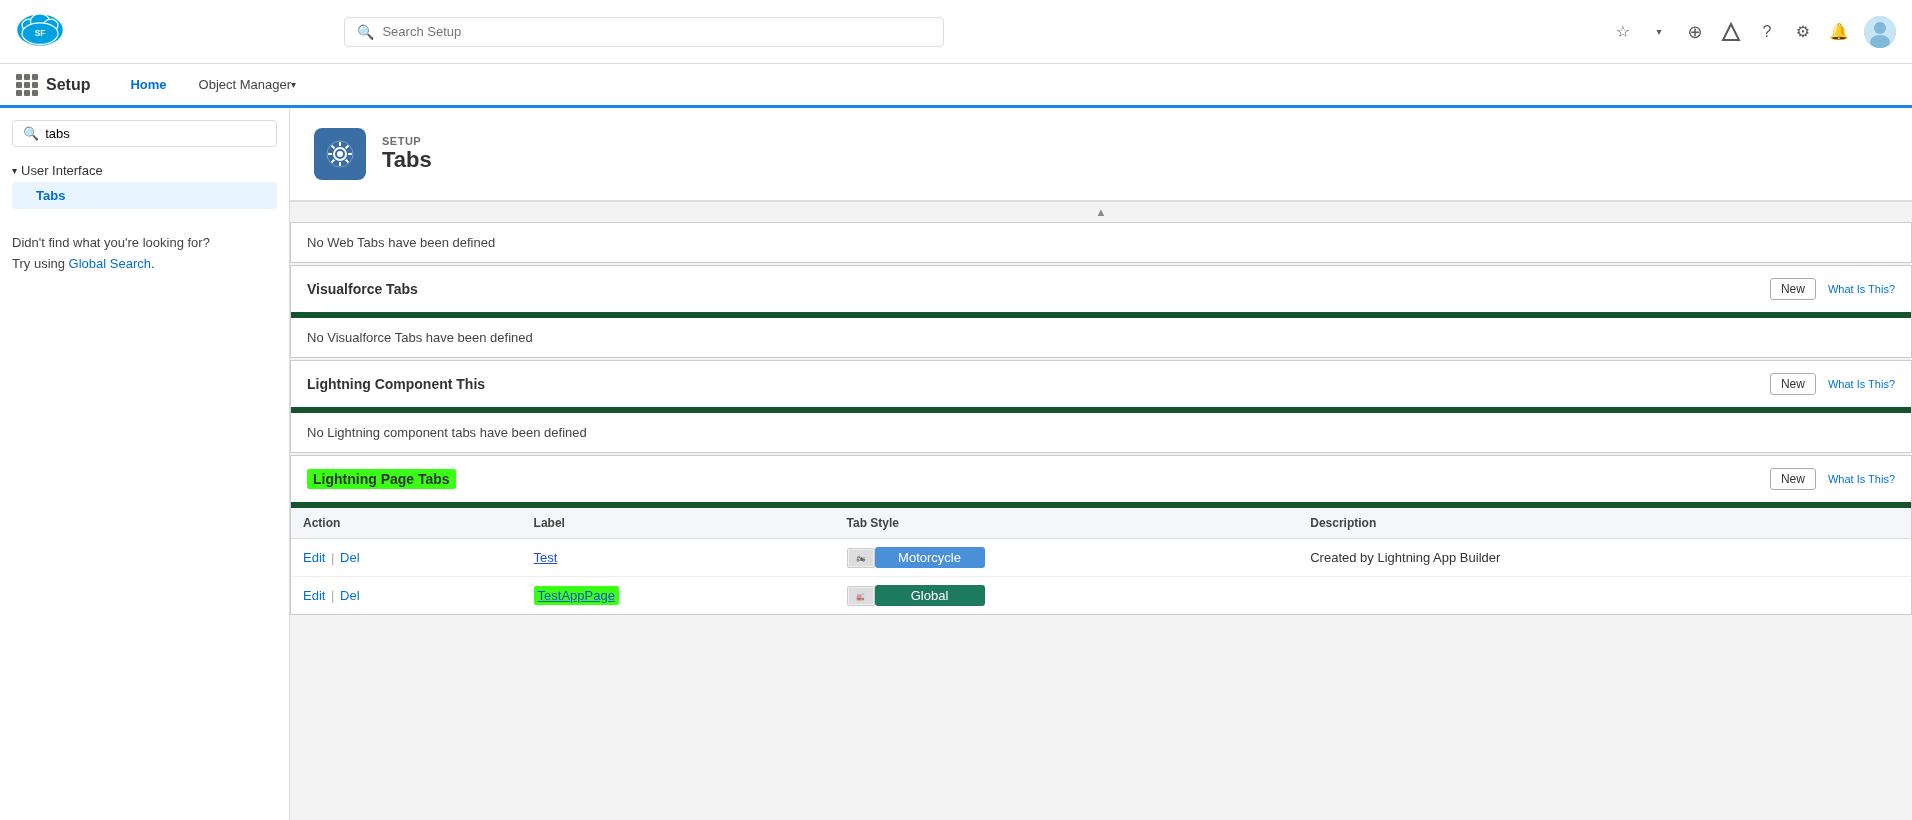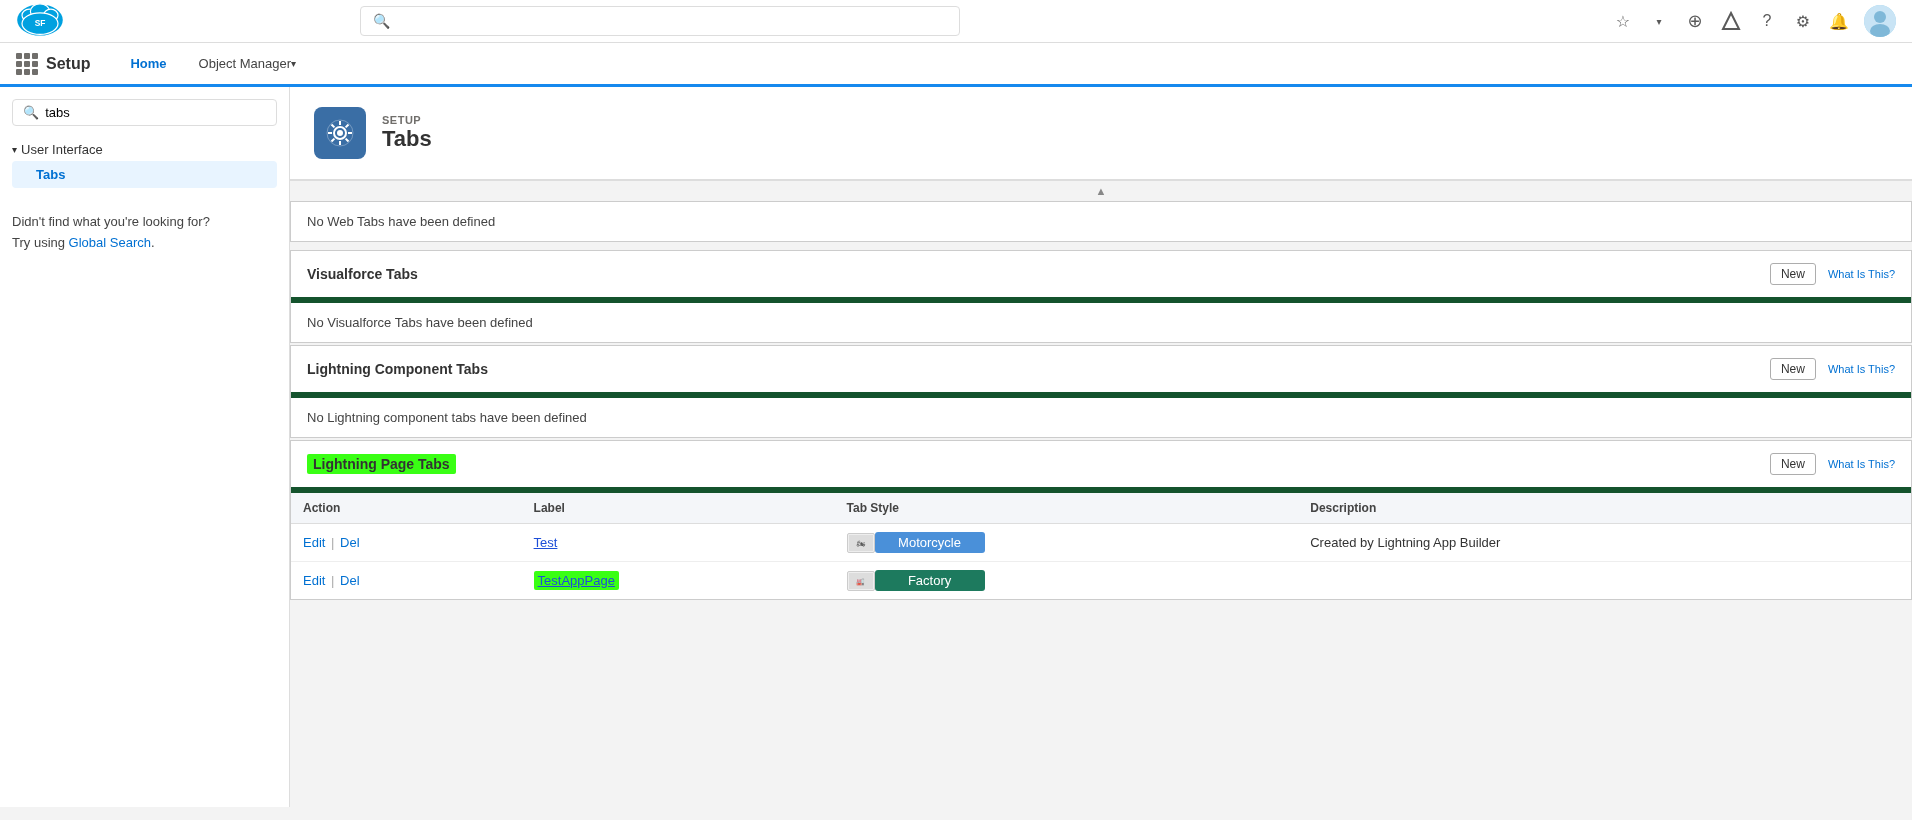--- a/index.html
+++ b/index.html
@@ -4,23 +4,23 @@
   <style>
     * { box-sizing: border-box; margin: 0; padding: 0; }
     body { font-family: 'Salesforce Sans', Arial, sans-serif; font-size: 13px; background: #f3f3f3; color: #333; }
 
     
     .top-nav {
       display: flex;
       align-items: center;
       background: #fff;
       border-bottom: 1px solid #ddd;
-      height: 43px;
+      height: 64px;
       padding: 0 16px;
-      gap: 16px;
+      gap: 0;
     }
     .sf-logo {
       width: 48px;
       height: 34px;
       flex-shrink: 0;
     }
     .search-bar {
       flex: 1;
       max-width: 600px;
       margin: 0 auto;
@@ -367,20 +367,21 @@
       <ellipse cx="22" cy="20" rx="12" ry="10" fill="#00a1e0" stroke="#fff" stroke-width="2"></ellipse>
       <ellipse cx="40" cy="14" rx="16" ry="13" fill="#00a1e0" stroke="#fff" stroke-width="2"></ellipse>
       <ellipse cx="58" cy="20" rx="12" ry="10" fill="#00a1e0" stroke="#fff" stroke-width="2"></ellipse>
       <ellipse cx="40" cy="34" rx="30" ry="18" fill="#00a1e0" stroke="#fff" stroke-width="2"></ellipse>
       <text x="40" y="38" text-anchor="middle" fill="#fff" font-size="14" font-weight="bold" font-family="Arial">SF</text>
     </svg>
   </div>
 
   <div class="search-bar" style="margin-left: 280px;">
     <span style="color:#999; font-size:14px;">🔍</span>
+    <input type="text" placeholder="Search Setup" style="">
   </div>
 
   <div class="top-nav-icons">
     <div class="top-nav-icon">☆</div>
     <div class="top-nav-icon" style="font-size:10px;">▾</div>
     <div class="top-nav-icon" style="font-size:18px;">⊕</div>
     <div class="top-nav-icon">
       <svg width="20" height="20" viewBox="0 0 20 20">
           <polygon points="10,2 18,18 2,18" fill="none" stroke="#5a5a5a" stroke-width="2"></polygon>
         </svg>
@@ -465,36 +466,36 @@
       <div class="page-header-text">
         <div class="page-header-subtitle">SETUP</div>
         <div class="page-header-title">Tabs</div>
       </div>
     </div>
 
     <div style="display:flex; justify-content:center; background:#f3f3f3; padding:4px 0; border-top: 1px solid #ddd;">
       <span style="font-size:11px; color:#888; cursor:pointer;">▲</span>
     </div>
 
-    <div class="section-box" style="margin: 0 0 8px 0;">
+    <div class="section-box" style="margin: 0 0 2px 0;">
       <div class="section-empty">No Web Tabs have been defined</div>
     </div>
 
     <div class="section-box" style="margin: 0 0 2px 0;">
       <div class="section-header">
         <span class="section-title">Visualforce Tabs</span>
         <button class="btn-new">New</button>
         <a class="link-what">What Is This?</a>
       </div>
       <div class="section-empty">No Visualforce Tabs have been defined</div>
     </div>
 
     <div class="section-box" style="margin: 0 0 2px 0;">
       <div class="section-header">
-        <span class="section-title">Lightning Component Tabs</span>
+        <span class="section-title">Lightning Component This</span>
         <button class="btn-new">New</button>
         <a class="link-what">What Is This?</a>
       </div>
       <div class="section-empty">No Lightning component tabs have been defined</div>
     </div>
 
     <div class="section-box" style="margin: 0 0 2px 0;">
       <div class="section-header">
         <span class="section-title">
           <span class="section-title-highlight">Lightning Page Tabs</span>
@@ -549,21 +550,21 @@
               </a>
             </td>
             <td>
               <div class="tab-style-pill">
                 <div class="tab-icon-thumb">
                   <svg width="24" height="16" viewBox="0 0 24 16">
                       <rect width="24" height="16" fill="#ddd"></rect>
                       <text x="12" y="11" text-anchor="middle" font-size="7" fill="#555">🏭</text>
                     </svg>
                 </div>
-                <div class="tab-color-pill" style="background:#1d7a5e;">Factory</div>
+                <div class="tab-color-pill" style="background:#1d7a5e;">Global</div>
               </div>
             </td>
             <td></td>
           </tr>
         </tbody>
       </table>
     </div>
 
   </div>
 

